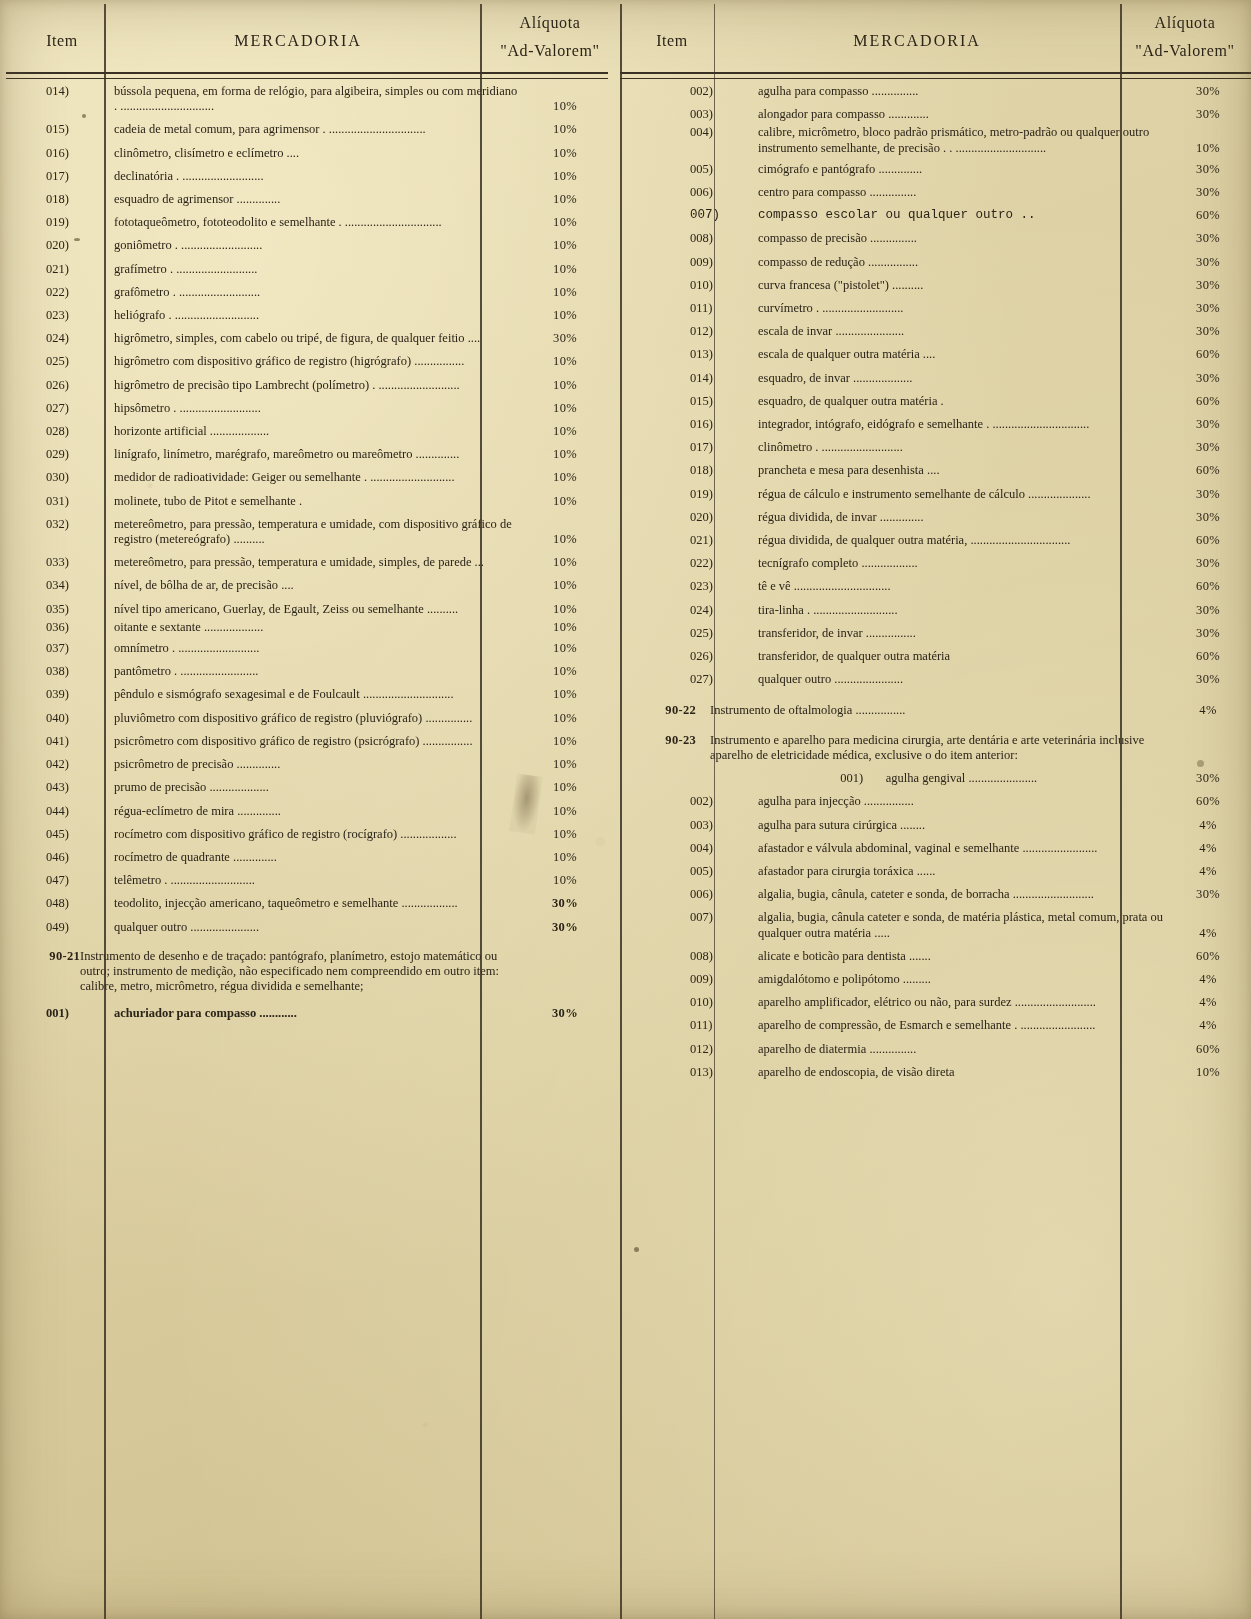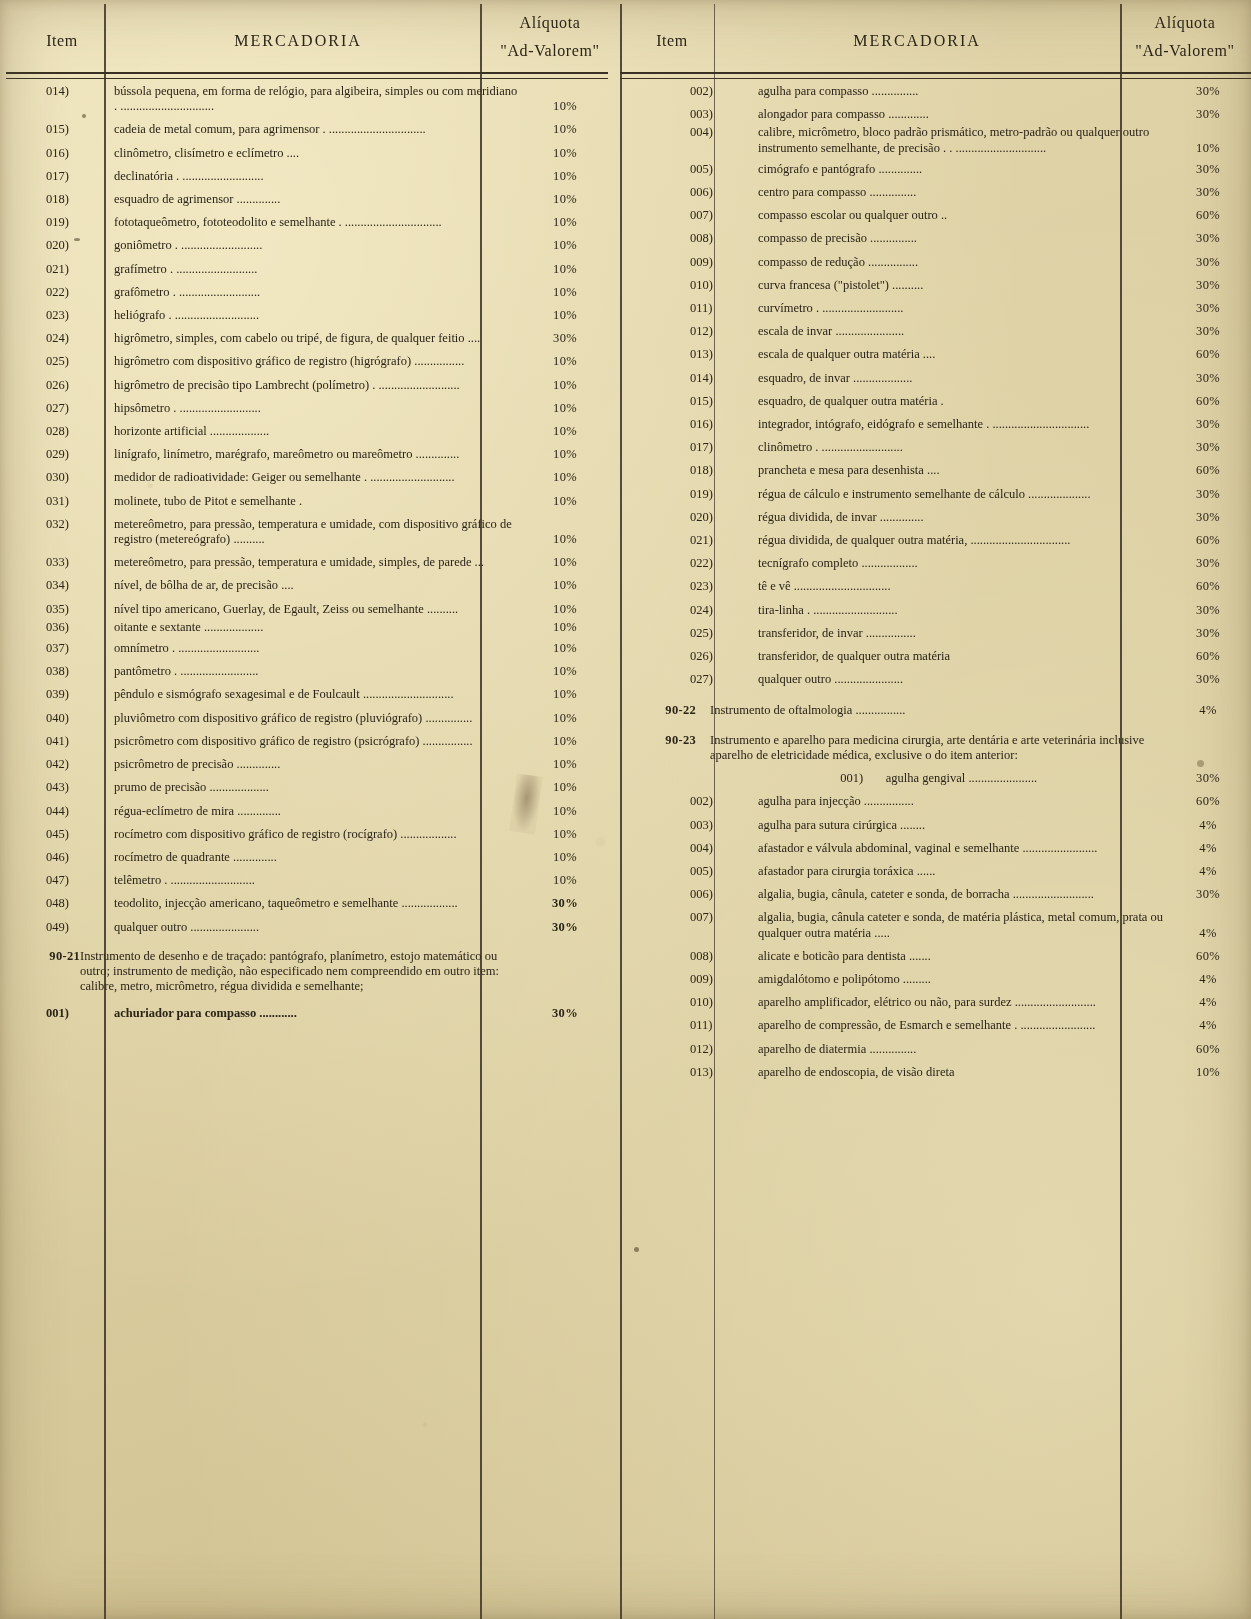--- a/index.html
+++ b/index.html
@@ -477,21 +477,21 @@
           </tr>
         <tr class="row">
             <td class="c-code"></td>
             <td class="c-desc" style="padding-left:28px;">
               <span class="hang"><span class="num">006)</span><span class="desc-text">centro para compasso ...............</span></span>
             </td>
             <td class="c-rate">30%</td>
           </tr>
         <tr class="row">
             <td class="c-code"></td>
-            <td class="c-desc" style="padding-left:28px;">
+            <td class="c-desc" style="padding-left:28px;font-family:Liberation Mono, monospace;">
               <span class="hang"><span class="num">007)</span><span class="desc-text">compasso escolar ou qualquer outro ..</span></span>
             </td>
             <td class="c-rate">60%</td>
           </tr>
         <tr class="row">
             <td class="c-code"></td>
             <td class="c-desc" style="padding-left:28px;">
               <span class="hang"><span class="num">008)</span><span class="desc-text">compasso de precisão ...............</span></span>
             </td>
             <td class="c-rate">30%</td>

